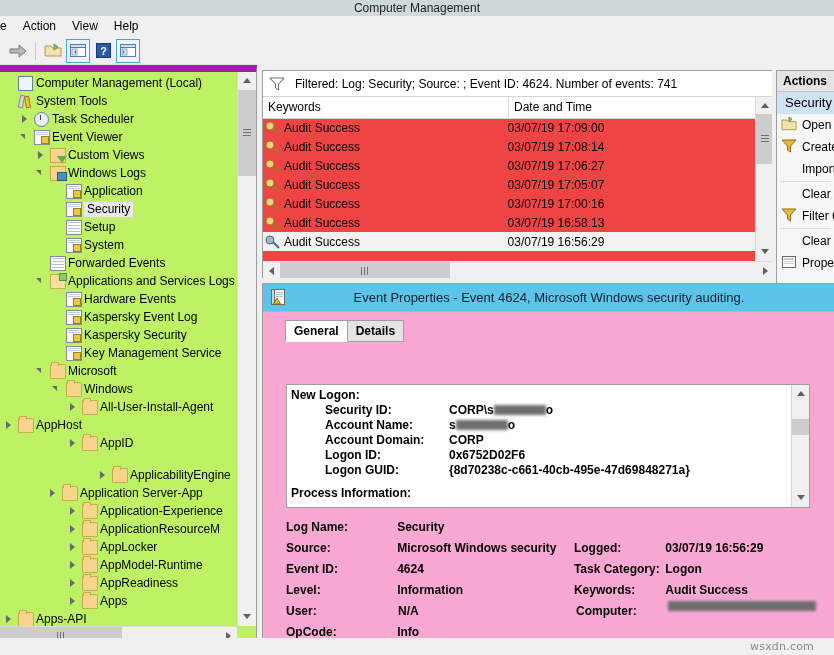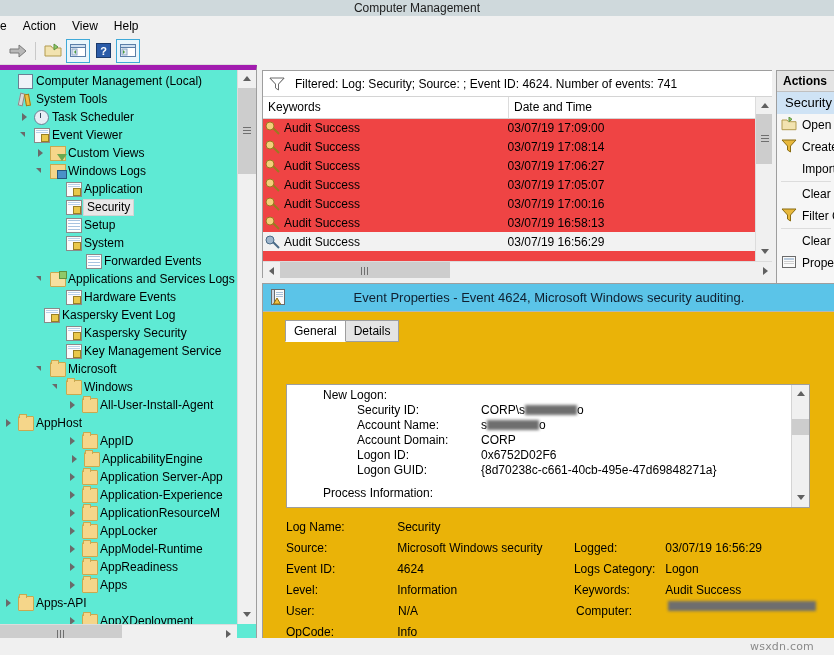--- a/index.html
+++ b/index.html
@@ -45,21 +45,21 @@
     border-bottom: 1px solid #dcdcdc;
     display: flex; align-items: center;
   }
   .tbtn { width: 22px; height: 22px; margin: 0 1px; display: flex; align-items: center; justify-content: center; }
   .tbtn.framed { border: 1px solid #3fa9d8; background: #eaf6fb; }
   .tsep { width: 1px; height: 18px; background: #c9c9c9; margin: 0 5px; }
 
   
   .tree-pane {
     position: absolute; left: 0; top: 65px; width: 256px; height: 573px;
-    background: #5eead4; border: 1px solid #9e9e9e; border-left: none; border-top: 5px solid #a21caf;
+    background: #bef264; border: 1px solid #9e9e9e; border-left: none; border-top: 7px solid #a21caf;
     overflow: hidden;
   }
   .tree-scroll {
     position: absolute; left: 0; top: 0; right: 19px; bottom: 0; overflow: hidden;
   }
   .tree { padding: 2px 0 0 0; }
   .trow {
     height: 18px; line-height: 18px; display: flex; align-items: center;
     white-space: nowrap; font-size: 12px; padding-left: 2px;
   }
@@ -180,36 +180,37 @@
     background: #f0f0f0; border-top: 1px solid #9e9e9e; border-left:1px solid #9e9e9e;
   }
   .props-title {
     height: 27px; background: #5bc4e8; display:flex; align-items:center; position:relative;
   }
   .props-title .pt-icon { width: 16px; height:18px; margin-left: 8px; position: relative; flex:0 0 16px;}
   .props-title .pt-text {
     position:absolute; left:0; right:0; text-align:center; font-size: 13px; color:#102030;
   }
   .props-body {
-    position:absolute; left:0; right:0; top:27px; bottom:0; background:#eab308;
+    position:absolute; left:0; right:0; top:27px; bottom:0; background:#f9a8d4;
     border-top:1px solid #b6b6b6;
+    font-weight:bold;
   }
   .tabs { display:flex; padding: 8px 0 0 22px; height: 22px; position:relative; }
   .tab {
     font-size: 12px; padding: 3px 8px 4px 8px; border:1px solid #9e9e9e; background:#e4e4e4;
     margin-right: -1px; line-height: 14px; position: relative;
   }
   .tab.active { background: #fff; border-bottom-color: #fff; z-index: 2; }
 
   .desc-box {
     position:absolute; left: 23px; top: 72px; width: 522px; height: 122px;
     background:#fff; border:1px solid #9e9e9e; overflow:hidden;
   }
   .desc-inner { position:absolute; left:4px; top:3px; right:18px; bottom:0; font-size:12px; line-height:15px; white-space:nowrap;}
-  .dl-row { display:flex;margin-left:32px; }
+  .dl-row { display:flex; }
   .dl-key { width: 124px; padding-left: 34px; }
   .dl-key.nopad { padding-left: 0; width: 158px; }
   .dl-val { white-space: nowrap; }
   .redact { display:inline-block; background:#6e6e6e; height:10px; vertical-align:-1px; filter: blur(1.5px); }
   .desc-vscroll { position:absolute; right:0; top:0; bottom:0; width:17px; background:#f0f0f0; border-left:1px solid #d4d4d4;}
 
   .meta {
     position:absolute; left: 23px; top: 205px; width: 548px; font-size:12px; line-height:21px;
   }
   .meta-row { display:flex; }
@@ -371,42 +372,42 @@
             </span>
             <span class="tlabel">Setup</span>
           </div>
           <div class="trow" style="padding-left: 50px;">
             <span class="twist "></span>
             <span class="ticon">
               <span class="ic-log"></span>
             </span>
             <span class="tlabel">System</span>
           </div>
-          <div class="trow" style="padding-left: 70px;">
+          <div class="trow" style="padding-left: 34px;">
             <span class="twist "></span>
             <span class="ticon">
               <span class="ic-log-plain"></span>
             </span>
             <span class="tlabel">Forwarded Events</span>
           </div>
           <div class="trow" style="padding-left: 34px;">
             <span class="twist open"></span>
             <span class="ticon">
               <span class="ic-folder-open"></span>
             </span>
             <span class="tlabel">Applications and Services Logs</span>
           </div>
           <div class="trow" style="padding-left: 50px;">
             <span class="twist "></span>
             <span class="ticon">
               <span class="ic-log"></span>
             </span>
             <span class="tlabel">Hardware Events</span>
           </div>
-          <div class="trow" style="padding-left: 28px;">
+          <div class="trow" style="padding-left: 50px;">
             <span class="twist "></span>
             <span class="ticon">
               <span class="ic-log"></span>
             </span>
             <span class="tlabel">Kaspersky Event Log</span>
           </div>
           <div class="trow" style="padding-left: 50px;">
             <span class="twist "></span>
             <span class="ticon">
               <span class="ic-log"></span>
@@ -448,28 +449,28 @@
             </span>
             <span class="tlabel">AppHost</span>
           </div>
           <div class="trow" style="padding-left: 66px;">
             <span class="twist closed"></span>
             <span class="ticon">
               <span class="ic-folder"></span>
             </span>
             <span class="tlabel">AppID</span>
           </div>
-          <div class="trow" style="padding-left: 68px;">
+          <div class="trow" style="padding-left: 96px; margin-top: 14px;">
             <span class="twist closed"></span>
             <span class="ticon">
               <span class="ic-folder"></span>
             </span>
             <span class="tlabel">ApplicabilityEngine</span>
           </div>
-          <div class="trow" style="padding-left: 66px;">
+          <div class="trow" style="padding-left: 46px;">
             <span class="twist closed"></span>
             <span class="ticon">
               <span class="ic-folder"></span>
             </span>
             <span class="tlabel">Application Server-App</span>
           </div>
           <div class="trow" style="padding-left: 66px;">
             <span class="twist closed"></span>
             <span class="ticon">
               <span class="ic-folder"></span>
@@ -763,21 +764,21 @@
           </div>
           <div class="meta-row">
             <span class="m-k1">Source:</span>
             <span class="m-v1">Microsoft Windows security</span>
             <span class="m-k2">Logged:</span>
             <span class="m-v2">03/07/19 16:56:29</span>
           </div>
           <div class="meta-row">
             <span class="m-k1">Event ID:</span>
             <span class="m-v1">4624</span>
-            <span class="m-k2">Logs Category:</span>
+            <span class="m-k2">Task Category:</span>
             <span class="m-v2">Logon</span>
           </div>
           <div class="meta-row">
             <span class="m-k1">Level:</span>
             <span class="m-v1">Information</span>
             <span class="m-k2">Keywords:</span>
             <span class="m-v2">Audit Success</span>
           </div>
           <div class="meta-row">
             <span class="m-k1">User:</span>

